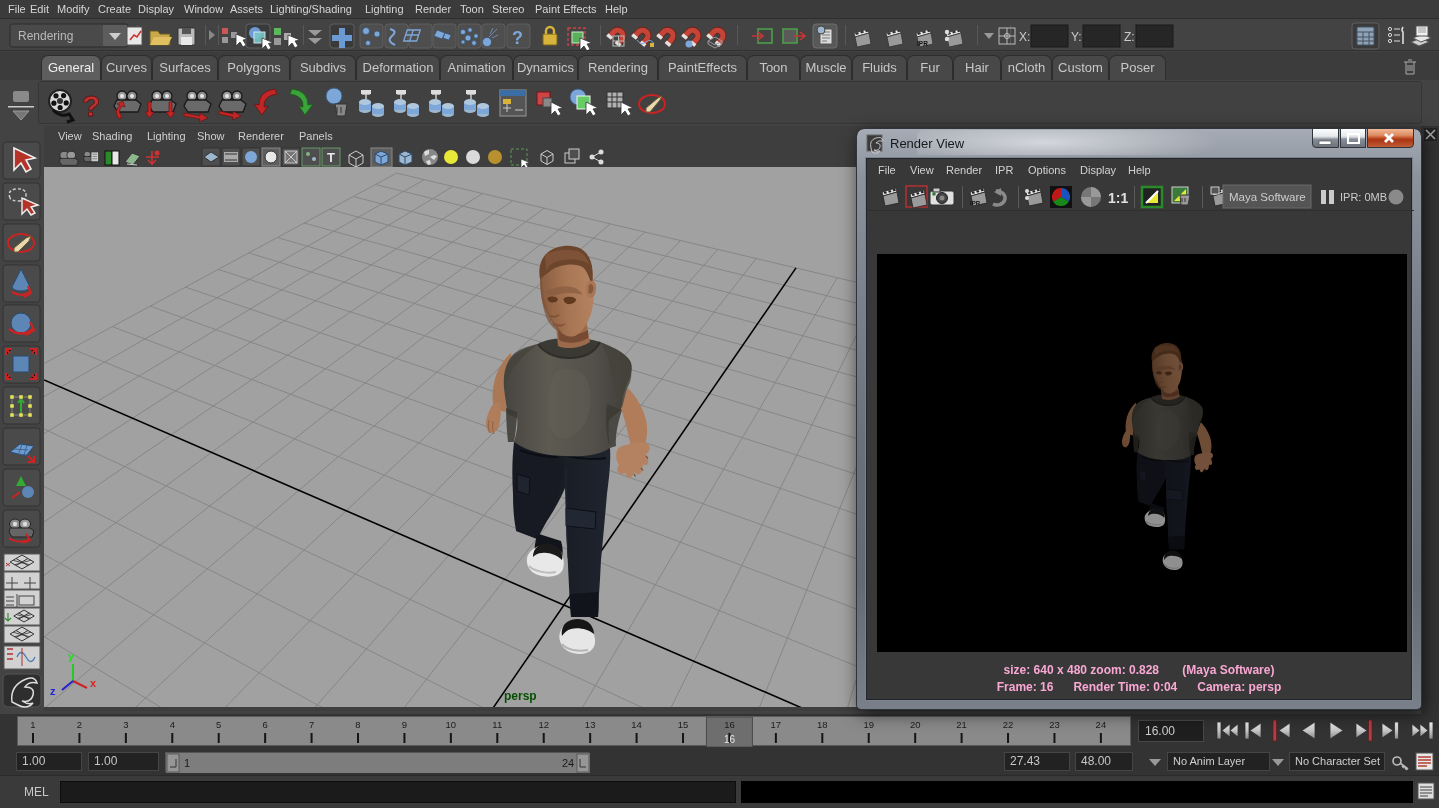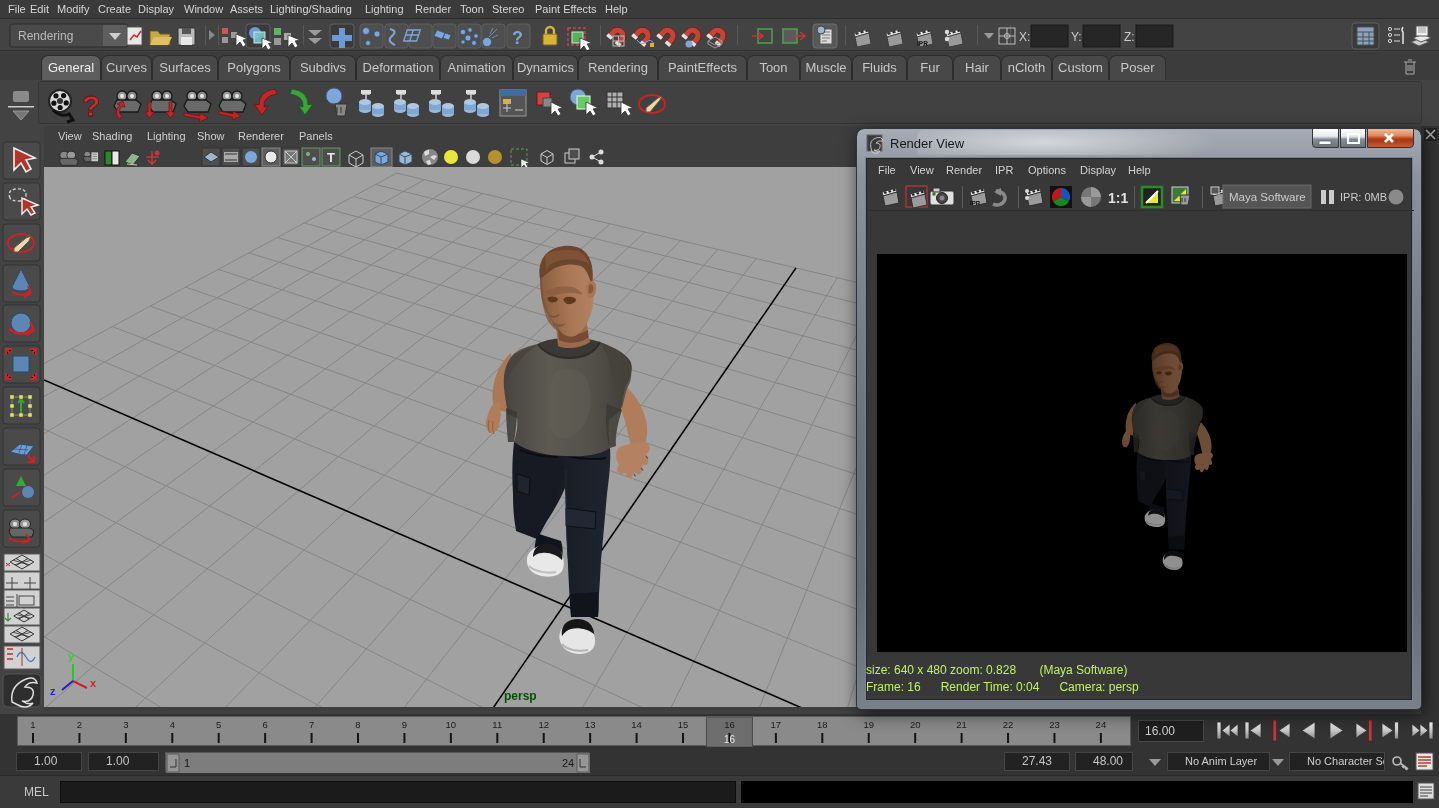--- a/index.html
+++ b/index.html
@@ -15,26 +15,26 @@
 #shelfwell { position:absolute; left:38px; top:1px; width:1384px; height:43px; background:#414141; border:1px solid #363636; border-radius:3px; }
 #toolbox { position:absolute; left:0; top:126px; width:44px; height:588px; background:#434343; }
 #viewport { position:absolute; left:44px; top:126px; width:1377px; height:585px; background:#3e3e3e; }
 #vpmenu { position:absolute; left:0; top:0; width:100%; height:21px; color:#cfcfcf; font-size:11px; background:#3e3e3e;}
 #vpmenu span { position:absolute; top:4px; }
 #rightstrip { position:absolute; left:1421px; top:126px; width:18px; height:588px; background:#333; }
 #timeline { position:absolute; left:0; top:714px; width:1439px; height:34px; background:#333; }
 #timetrack { position:absolute; left:17px; top:2px; width:1114px; height:30px; background:#8a8a8a; border:1px solid #5a5a5a; }
 #framefield { position:absolute; left:1138px; top:6px; width:66px; height:22px; background:#1f1f1f; border:1px solid #484848; color:#cfcfcf; font-size:12px; line-height:20px; padding-left:6px; }
 #rangebar { position:absolute; left:0; top:748px; width:1439px; height:27px; background:#333; }
-.rfield { position:absolute; top:4px; height:19px; background:#222; border:1px solid #454545; color:#c6c6c6; font-size:12px; line-height:17px; padding-left:17px; white-space:nowrap; overflow:hidden; }
+.rfield { position:absolute; top:4px; height:19px; background:#222; border:1px solid #454545; color:#c6c6c6; font-size:12px; line-height:17px; padding-left:5px; white-space:nowrap; overflow:hidden; }
 #rslider { position:absolute; left:165px; top:4px; width:424px; height:20px; background:#7d7d7d; border:1px solid #555; color:#1a1a1a; font-size:11px; }
 #cmdline { position:absolute; left:0; top:775px; width:1439px; height:33px; background:#3a3a3a; border-top:1px solid #2b2b2b; }
 #rv { position:absolute; left:857px; top:129px; width:564px; height:580px; border-radius:7px 7px 4px 4px; background:linear-gradient(180deg,#a6acb5 0%, #8d939d 8%, #7a818c 30%, #6a707a 55%, #646a74 78%, #7a8089 100%); box-shadow:2px 4px 18px rgba(0,0,0,0.7); }
 #rvcontent { position:absolute; left:8px; top:28px; width:548px; height:544px; background:#383838; border:1px solid #7e848d; box-shadow:inset 0 0 0 1px #20262c; }
-#rvstat { position:absolute; left:0; width:100%; color:#bef264; font-size:12px; font-weight:normal; }
+#rvstat { position:absolute; left:0; width:100%; text-align:center; color:#f9a8d4; font-size:12px; font-weight:bold; }
 .wbtn { position:absolute; top:-1px; height:20px; border:1px solid #2f353b; background:linear-gradient(180deg,#fdfdfe 0%,#e6e8eb 40%,#b9bec5 50%,#898f98 55%,#6d737d 100%); }
 </style>
 </head>
 <body>
 <div id="root">
 <div id="menubar">
       <span style="left:8px">File</span>
       <span style="left:30px">Edit</span>
       <span style="left:57px">Modify</span>
       <span style="left:98px">Create</span>

